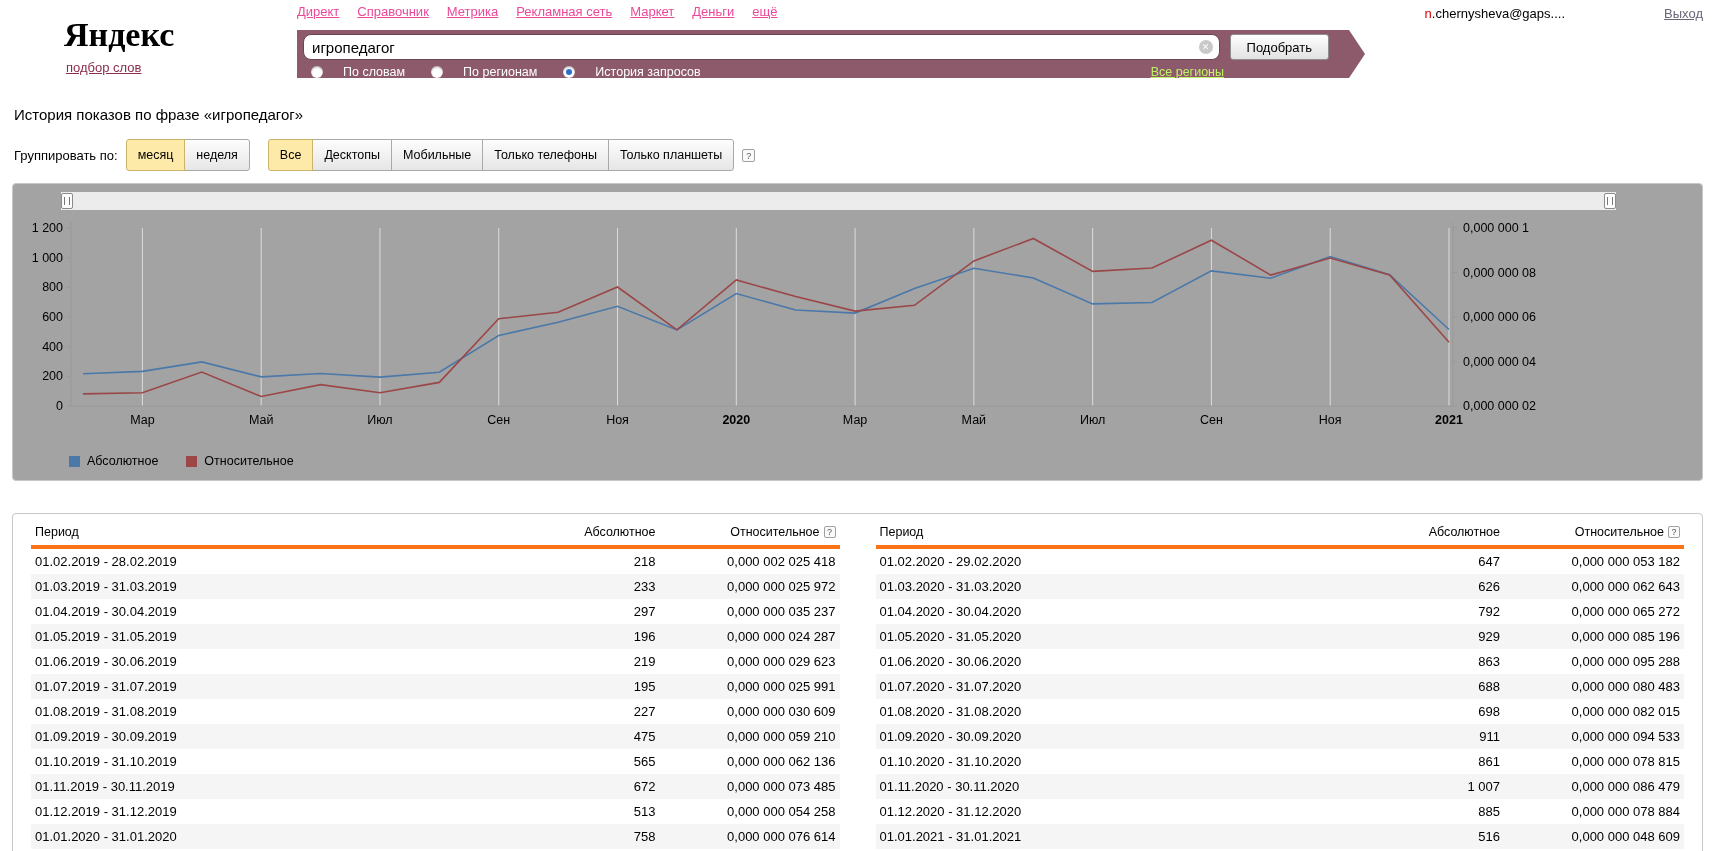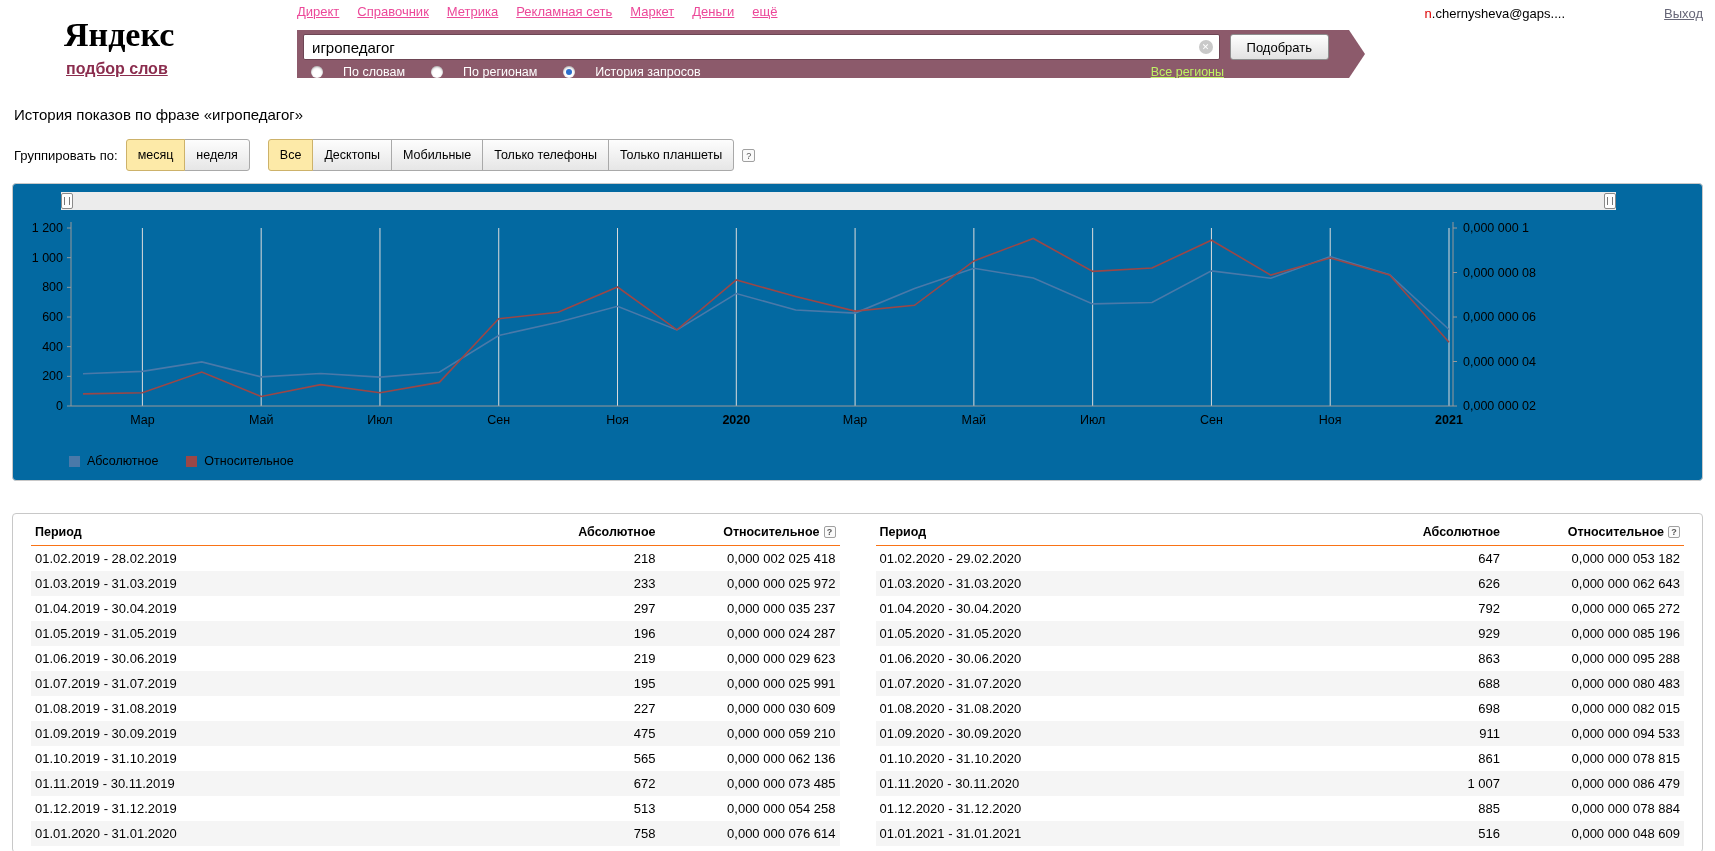--- a/index.html
+++ b/index.html
@@ -4,33 +4,33 @@
 <style>
   * { box-sizing: border-box; }
   html, body { margin:0; padding:0; width:1715px; height:851px; overflow:hidden; background:#fff;
                font-family:"Liberation Sans", sans-serif; color:#000; }
   a { cursor:pointer; text-decoration:underline; }
 
   
   .topbar { position:relative; height:96px; }
   .logo { position:absolute; left:64px; top:16px; font-family:"Liberation Serif", serif;
           font-weight:bold; font-size:34px; color:#000; cursor:pointer; }
-  .logo-sub { position:absolute; left:66px; top:60px; font-size:16px; font-weight:bold; color:#8b2d4e; }
+  .logo-sub { position:absolute; left:66px; top:60px; font-size:13px; font-weight:normal; color:#8b2d4e; }
   .topnav { position:absolute; left:297px; top:4px; font-size:13px; }
   .topnav a { color:#ec4899; margin-right:18px; }
   .account { position:absolute; right:150px; top:6px; font-size:13px; cursor:pointer; }
   .acc-red { color:#d00; }
   .logout { position:absolute; right:12px; top:6px; font-size:13px; color:#667; }
 
   .searchbar { position:absolute; left:297px; top:30px; width:1068px; height:48px;
                background:#8c5a6b; padding:4px 6px 0 6px;
                clip-path:polygon(0 0, calc(100% - 16px) 0, 100% 50%, calc(100% - 16px) 100%, 0 100%); }
   .search-row { display:flex; align-items:center; }
   .input-wrap { position:relative; flex:1; margin-right:10px; }
-  .search-input { width:100%; height:26px; border:1px solid #6d4554; border-radius:2px;
+  .search-input { width:100%; height:26px; border:1px solid #6d4554; border-radius:8px;
                   font-size:15px; padding:2px 26px 2px 8px; font-family:"Liberation Sans", sans-serif; }
   .clear-btn { position:absolute; right:7px; top:6px; width:14px; height:14px; border-radius:50%;
                background:#c9c9c9; color:#fff; font-size:9px; line-height:14px; text-align:center; cursor:pointer; }
   .submit-btn { height:26px; padding:0 16px; margin-right:30px; font-size:13px;
                 font-family:"Liberation Sans", sans-serif;
                 background:linear-gradient(#fefefe,#e2e2e2); border:1px solid #8f8f8f; border-radius:3px; cursor:pointer; }
   .mode-row { display:flex; align-items:center; margin-top:5px; padding-left:8px; color:#fff; font-size:12.5px; }
   .mode-list { display:flex; align-items:center; gap:26px; }
   .mode { display:inline-flex; align-items:center; gap:20px; cursor:pointer; }
   .radio-circle { width:12px; height:12px; border-radius:50%; background:#fff; position:relative;
@@ -48,39 +48,39 @@
          background:linear-gradient(#fdfdfd,#e6e6e6); margin-left:-1px; cursor:pointer; white-space:nowrap; }
   .btn:first-child { border-radius:3px 0 0 3px; margin-left:0; }
   .btn:last-child { border-radius:0 3px 3px 0; }
   .btn:first-child:last-child { border-radius:3px; }
   .btn.active { background:#fdeaa8; border-color:#cdb26a; position:relative; z-index:1; }
   .help-box { display:inline-block; width:13px; height:13px; border:1px solid #a0a0a0; background:#fafafa;
               color:#555; font-size:9px; line-height:12px; text-align:center; margin-left:8px; cursor:pointer; border-radius:2px; }
 
   
   .chart-panel { position:relative; margin:12px 12px 0 12px; height:298px;
-                 border:1px solid #c8c8c8; border-radius:4px; background:#0369a1; }
+                 border:1px solid #c8c8c8; border-radius:4px; background:#a3a3a3; }
   .slider-track { position:absolute; left:48px; right:86px; top:8px; height:18px; background:#ececec; }
   .handle { position:absolute; top:1px; width:12px; height:16px; background:#fdfdfd;
             border:1px solid #8a8a8a; border-radius:2px; cursor:ew-resize; }
   .handle.left { left:0; } .handle.right { right:0; }
   .handle::before { content:""; display:block; width:4px; height:8px; margin:3px auto 0;
                     border-left:1px solid #777; border-right:1px solid #777; }
   .chart-svg { position:absolute; left:0; top:30px; }
   .legend { position:absolute; left:56px; bottom:12px; display:flex; gap:28px; font-size:12.5px; }
   .legend-item { display:inline-flex; align-items:center; gap:7px; }
   .legend-swatch { width:11px; height:11px; display:inline-block; }
 
   
   .table-panel { margin:32px 12px 0 12px; border:1px solid #c8c8c8; border-radius:4px;
                  padding:4px 0 6px; display:flex; background:#fff; }
   .half { width:50%; padding:0 18px; }
   .half table { width:100%; border-collapse:collapse; font-size:13px; }
-  .half th { text-align:left; font-weight:bold; font-size:12.5px; padding:7px 4px 6px;
-             border-bottom:1px solid #f97316; white-space:nowrap; }
+  .half th { text-align:left; font-weight:normal; font-size:12.5px; padding:7px 4px 6px;
+             border-bottom:4px solid #f97316; white-space:nowrap; }
   .half th.num { text-align:right; }
   .half td { padding:5px 4px; white-space:nowrap; }
   .half td.num { text-align:right; }
   .half tbody tr:nth-child(even) { background:#f5f5f5; }
   .th-help { width:12px; height:12px; margin-left:4px; line-height:11px; vertical-align:1px; }
 </style>
 </head>
 <body>
 
 <div class="page">

